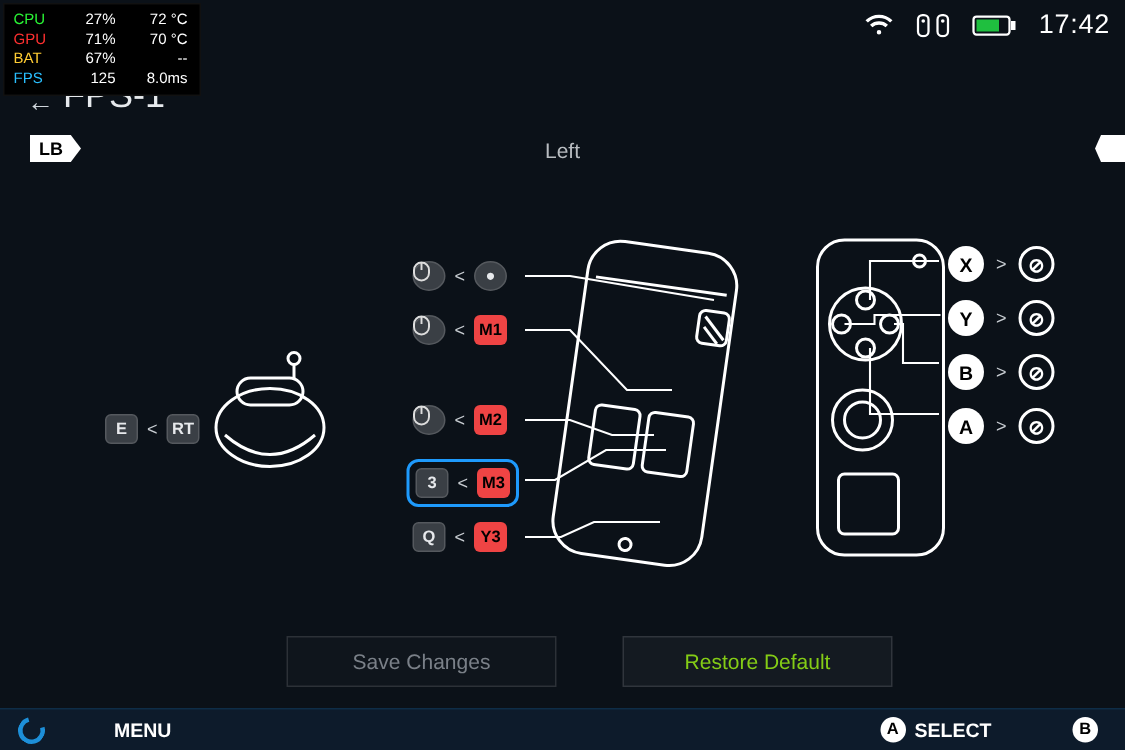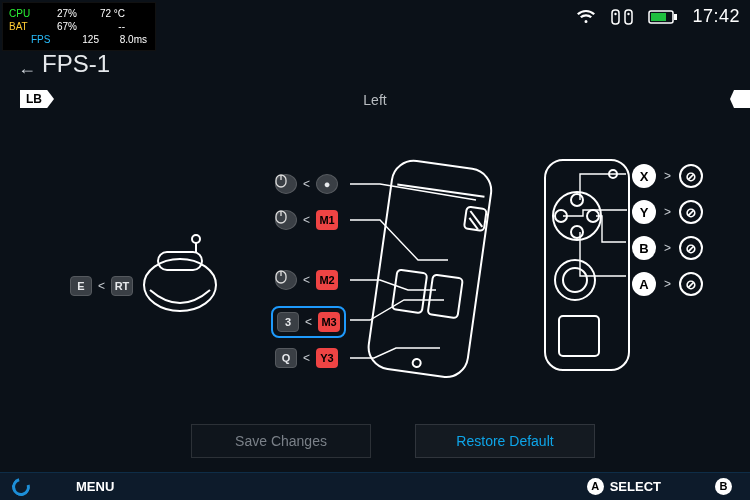--- a/index.html
+++ b/index.html
@@ -6,21 +6,21 @@
   html, body { width: 750px; height: 500px; background: #0b1118; color: #fff; overflow: hidden; }
   #app { position: relative; width: 750px; height: 500px; }
 
   
   .overlay { position: absolute; top: 2px; left: 2px; background: #000; padding: 4px 8px 4px 6px; font: 10px/13px "Courier New", monospace; z-index: 20; border:1px solid #111;}
   .overlay div { display: flex; }
   .overlay .k { width: 28px; }
   .overlay .v1 { width: 40px; text-align: right; color:#fff;}
   .overlay .v2 { width: 48px; text-align: right; color:#fff;}
   .overlay .cpu { color:#29f335; } .overlay .gpu { color:#ff3030; }
-  .overlay .bat { color:#ffcc33; } .overlay .fps  { color:#29bdfc;margin-left:22px; }
+  .overlay .bat { color:#ffcc33; } .overlay .fps  { color:#29bdfc; }
 
   
   .status { position:absolute; top:6px; right:10px; display:flex; align-items:center; gap:14px; font-size:16px; z-index:5;}
   .status svg { display:block; }
   .clock { font-size:18px; letter-spacing:.5px; }
 
   
   .back  { position:absolute; top:58px; left:18px; font-size:18px; color:#cfd5db; }
   .title { position:absolute; top:50px; left:42px; font-size:24px; color:#e6e9ec; }
 
@@ -49,39 +49,44 @@
 
   
   .facegroup { position:absolute; display:flex; flex-direction:column; gap:12px; }
   .facerow   { display:flex; align-items:center; gap:8px; }
   .fcirc     { width:24px; height:24px; border-radius:50%; display:flex; align-items:center; justify-content:center; font:bold 13px sans-serif; }
   .fcirc.w   { background:#fff; color:#000; }
   .fcirc.o   { background:transparent; border:2px solid #fff; color:#fff; }
 
   
   .actions { position:absolute; left:0; right:0; bottom:42px; display:flex; justify-content:center; gap:44px;padding-left:36px; }
-  .btn { width:180px; height:34px; display:flex; align-items:center; justify-content:center; font-size:14px; background:rgba(255,255,255,.04); border:1px solid rgba(255,255,255,.12); color:#0ea5e9;}
+  .btn { width:180px; height:34px; display:flex; align-items:center; justify-content:center; font-size:14px; background:rgba(255,255,255,.04); border:1px solid rgba(255,255,255,.12); color:#84cc16;}
   .btn.disabled { color:#7a8088; background:rgba(255,255,255,.02);}
 
   
   .footer { position:absolute; bottom:0; left:0; right:0; height:28px; background:#0d1b2b; border-top:1px solid #0e2d47; display:flex; align-items:center; padding:0 12px; font-size:13px;gap:36px;}
   .footer .brand { width:18px; height:18px; border-radius:50%; border:3px solid #1d8fd8; border-top-color:transparent; transform:rotate(30deg); margin-right:10px;}
   .footer .grow  { flex:1; }
   .footer .hint  { display:flex; align-items:center; gap:6px; margin-left:18px;}
   .footer .pill  { width:17px; height:17px; border-radius:50%; background:#fff; color:#000; font:bold 11px/17px sans-serif; text-align:center;}
 </style>
 </head>
 <body>
 <div id="app">
 
   <div class="overlay">
     <div>
         <span class="k cpu">CPU</span>
         <span class="v1">27%</span>
         <span class="v2">72 °C</span>
+      </div>
+    <div>
+        <span class="k gpu">GPU</span>
+        <span class="v1">71%</span>
+        <span class="v2">70 °C</span>
       </div>
     <div>
         <span class="k bat">BAT</span>
         <span class="v1">67%</span>
         <span class="v2">--</span>
       </div>
     <div>
         <span class="k fps">FPS</span>
         <span class="v1">125</span>
         <span class="v2">8.0ms</span>

